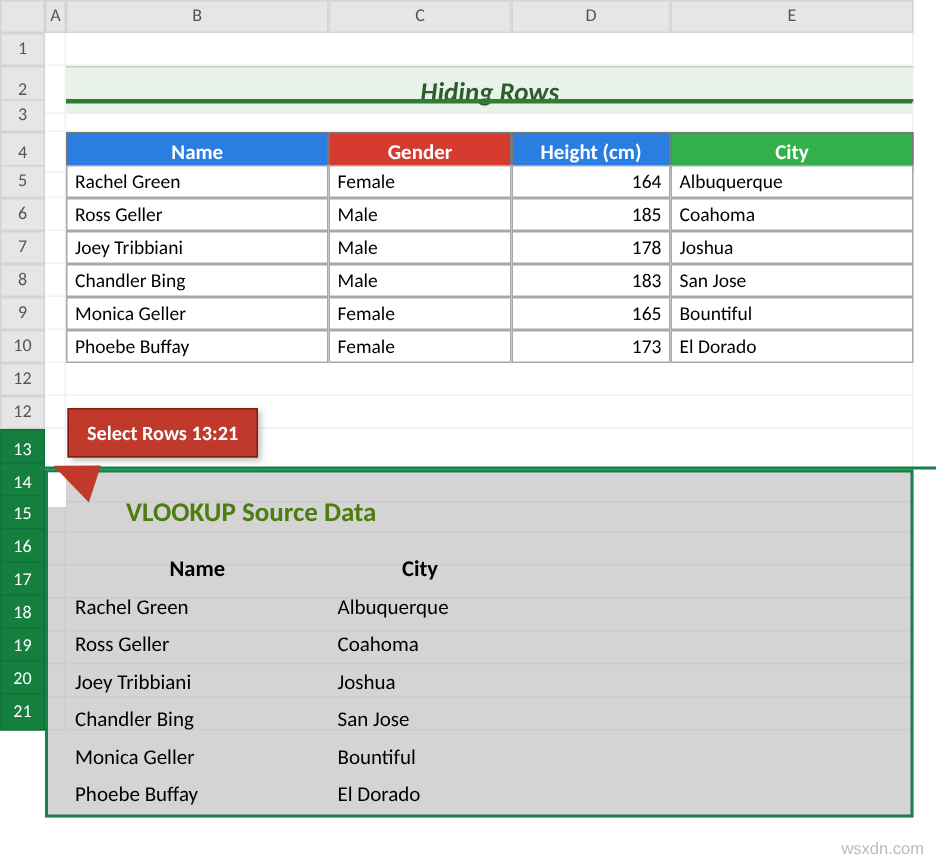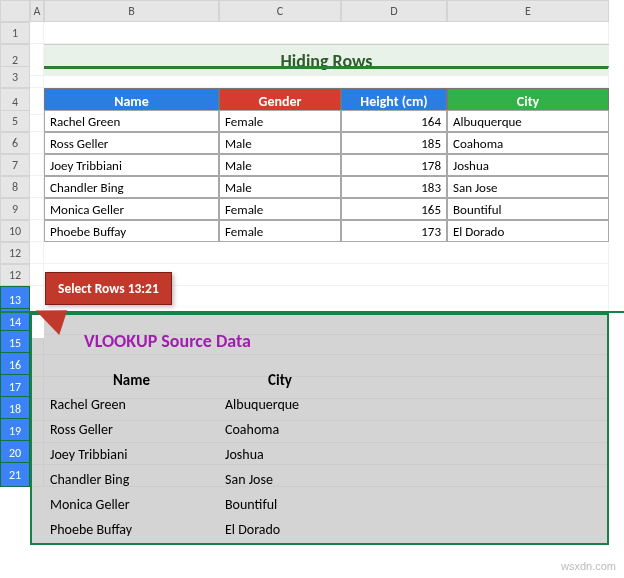--- a/index.html
+++ b/index.html
@@ -31,37 +31,38 @@
   .rowhdr {
     background: #e6e6e6;
     border: 1px solid #d4d4d4;
     display: flex;
     align-items: center;
     justify-content: center;
     color: #555;
     font-size: 12px;
     user-select: none;
   }
-  .rowhdr.sel { background: #3b82f6; color: #fff; border-color: #137040; }
+  .rowhdr.sel { background: #15803d; color: #fff; border-color: #137040; }
   .cell {
     border-right: 1px solid #f1f1f1;
     border-bottom: 1px solid #f1f1f1;
     padding: 0 5px;
     display: flex;
     align-items: center;
     overflow: hidden;
     white-space: nowrap;
   }
   .title {
     grid-column: 3 / 7;
     display: flex;
     align-items: center;
     justify-content: center;
     font-size: 18px;
     font-weight: bold;
+    font-style: italic;
     color: #2d5c2d;
     background: #e8f2e8;
     border-top: 1px solid #ccc;
   }
   .th {
     color: #fff;
     font-weight: bold;
     display: flex;
     align-items: center;
     justify-content: center;
@@ -106,21 +107,21 @@
     width: 560px;
     pointer-events: none;
   }
   .vlookup-title {
     height: 52px;
     display: flex;
     align-items: center;
     padding-left: 40px;
     font-size: 18px;
     font-weight: bold;
-    color: #a21caf;
+    color: #4d7c0f;
   }
   .vl-row { display: flex; height: 25px; align-items: center; }
   .vl-name { width: 175px; padding-left: 6px; font-size: 14px; }
   .vl-city { width: 250px; padding-left: 6px; font-size: 14px; }
   .vl-hd { font-weight: bold; font-size: 15px; text-align: center; padding-left: 0; }
   .vl-hd.nm { text-align: center; justify-content: center; display: flex; }
   .vl-hd.ct { text-align: center; justify-content: center; display: flex; width: 122px; }
 
   .callout {
     position: absolute;

